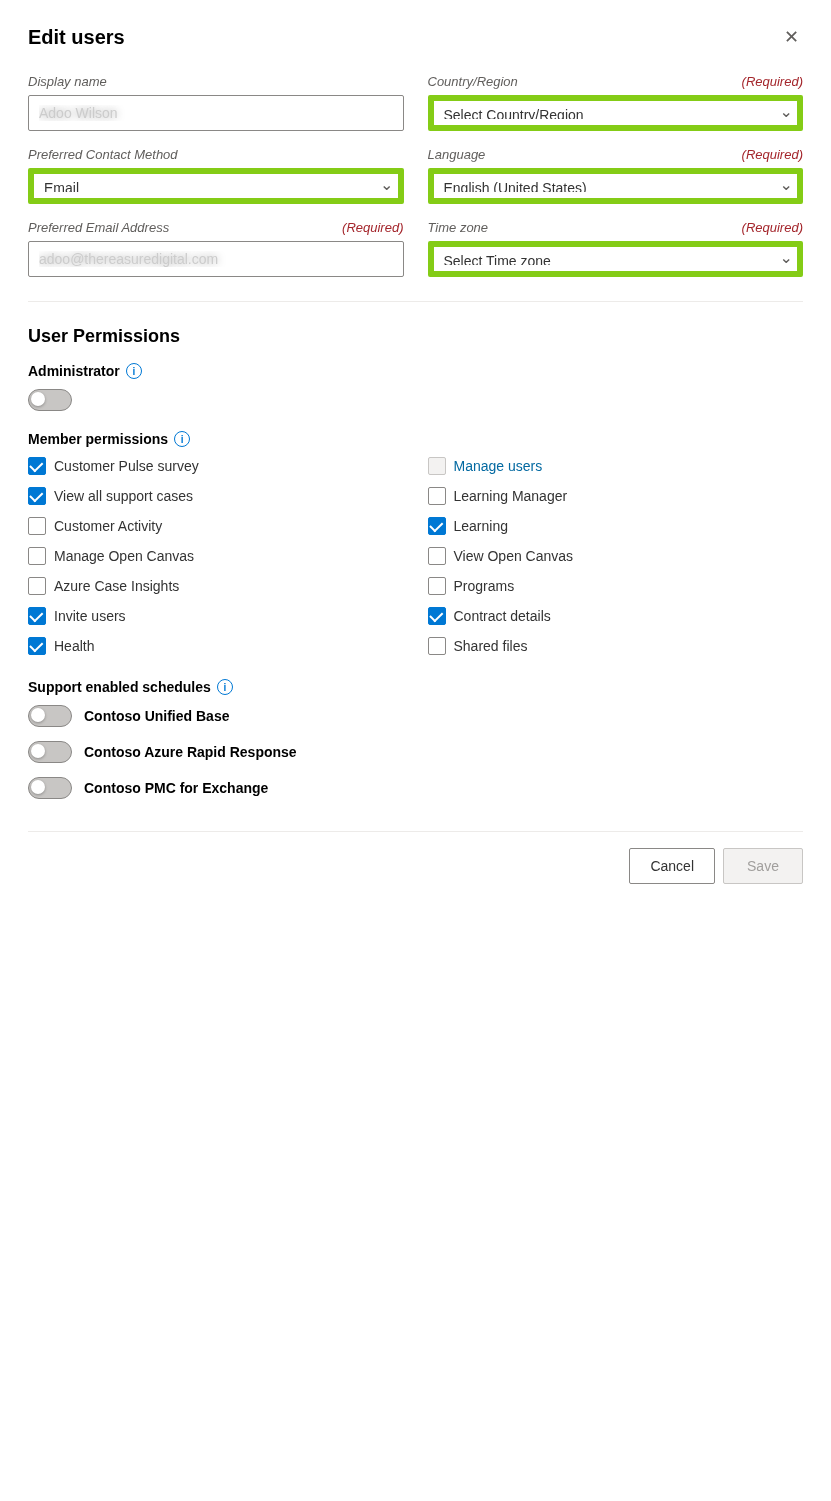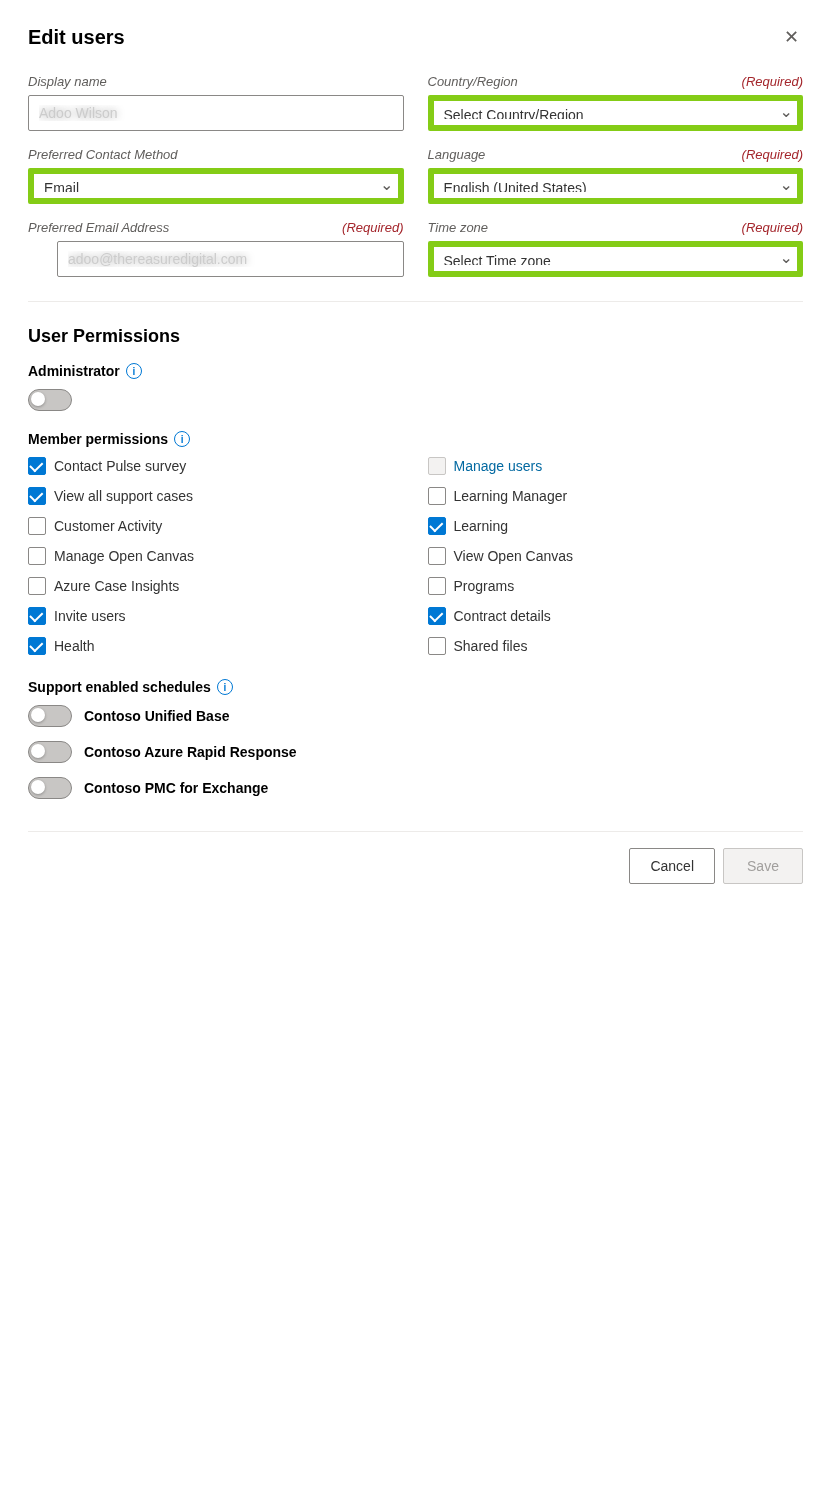--- a/index.html
+++ b/index.html
@@ -328,21 +328,21 @@
           <option value="en-us">English (United States)</option>
         </select>
       </div>
     </div>
 
     <div class="form-field">
       <span class="field-label">
         <span>Preferred Email Address</span>
         <span class="required">(Required)</span>
       </span>
-      <input class="field-input blurred" type="email" value="adoo@thereasuredigital.com" style="color: rgb(204, 204, 204); margin-left: 29px;">
+      <input class="field-input blurred" type="email" value="adoo@thereasuredigital.com" style="color: rgb(204, 204, 204);">
     </div>
 
     <div class="form-field">
       <span class="field-label">
         <span>Time zone</span>
         <span class="required">(Required)</span>
       </span>
       <div class="select-wrapper">
         <select class="field-select">
           <option value="">Select Time zone</option>
@@ -371,21 +371,21 @@
 
     <div class="subsection-label" style="margin-top:8px;">
       <span>Member permissions</span>
       <span class="info-icon">i</span>
     </div>
 
     <div class="permissions-grid" id="permissions-grid">
 
     <div class="permission-item">
           <div class="checkbox-custom checked"></div>
-          <label>Contact Pulse survey</label>
+          <label>Customer Pulse survey</label>
         </div>
         <div class="permission-item disabled">
           <div class="checkbox-custom disabled"></div>
           <label>Manage users</label>
         </div>
         <div class="permission-item">
           <div class="checkbox-custom checked"></div>
           <label>View all support cases</label>
         </div>
         <div class="permission-item">

